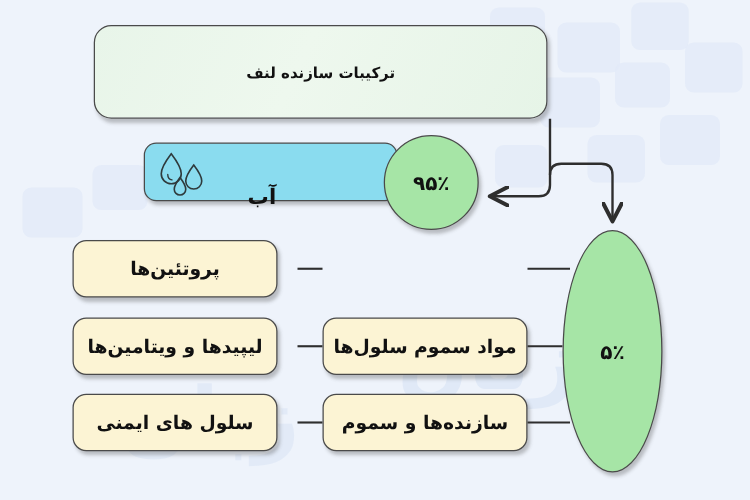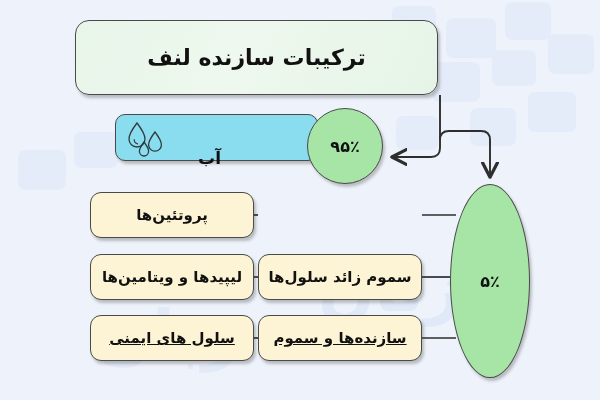--- a/index.html
+++ b/index.html
@@ -61,21 +61,21 @@
     text-align: center;
   }
 
   .title-node {
     left: 75px;
     top: 20px;
     width: 363px;
     height: 75px;
     border-radius: 14px;
     background: linear-gradient(115deg, #e8f5e9 0%, #eef8ee 45%, #e6f4e7 100%);
-    font-size: 22px;
+    font-size: 12px;
   }
 
   .water-node {
     left: 115px;
     top: 114px;
     width: 203px;
     height: 47px;
     border-radius: 10px;
     background: #8adcef;
     font-size: 17px;
@@ -110,25 +110,25 @@
     font-size: 16px;
   }
 
   .item-node {
     width: 164px;
     height: 46px;
     border-radius: 11px;
     background: #fcf4d4;
     font-size: 15px;
   }
-  .col-left  { left: 90px; }
+  .col-left  { left: 58px; }
   .col-right { left: 258px; }
   .row-1 { top: 192px; }
   .row-2 { top: 254px; align-items: center; }
-  .row-3 { top: 315px; text-decoration: underline; }
+  .row-3 { top: 315px; }
 </style>
 </head>
 <body>
 
 <div id="canvas">
 
   <div class="wm-layer">
     <div class="wm-tile" style="left:392px;top:6px;width:44px;height:36px;"></div>
     <div class="wm-tile" style="left:446px;top:18px;width:50px;height:40px;"></div>
     <div class="wm-tile" style="left:505px;top:2px;width:46px;height:38px;"></div>
@@ -192,19 +192,19 @@
     <span>پروتئین‌ها</span>
   </div>
   <div class="node item-node col-left row-2">
     <span>لیپیدها و ویتامین‌ها</span>
   </div>
   <div class="node item-node col-left row-3">
     <span>سلول های ایمنی</span>
   </div>
 
   <div class="node item-node col-right row-2">
-    <span>سموم زائد سلول‌ها</span>
+    <span>مواد سموم سلول‌ها</span>
   </div>
   <div class="node item-node col-right row-3">
     <span>سازنده‌ها و سموم</span>
   </div>
 
 </div>
 
 </body></html>

